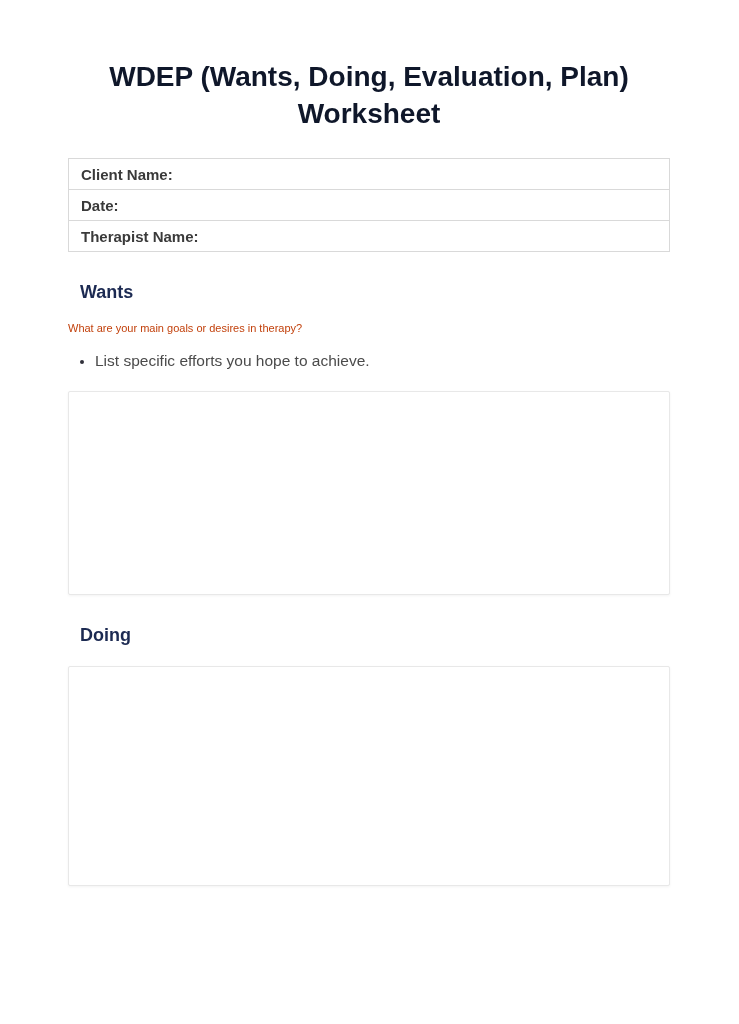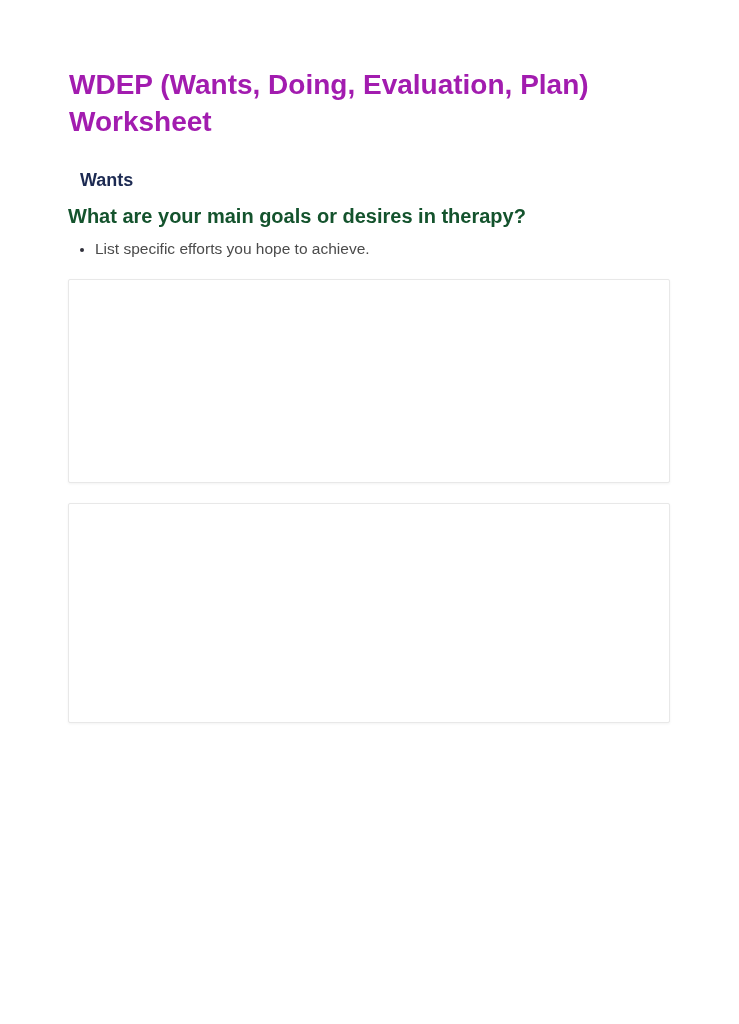--- a/index.html
+++ b/index.html
@@ -9,26 +9,27 @@
   .page {
     width: 739px;
     height: 1024px;
     margin: 0 auto;
     background: #ffffff;
     padding: 58px 69px 0 68px;
     overflow: hidden;
   }
 
   .title {
-    color: #a21caf;
+    color: #0f172a;
     font-size: 28px;
     line-height: 37px;
     font-weight: bold;
+    text-align: center;
     max-width: 600px;
-    margin: 8px auto;
+    margin: 0 auto;
   }
 
   .info-table {
     width: 100%;
     border-collapse: collapse;
     margin-top: 26px;
   }
   .info-table td {
     border: 1px solid #d9d9d9;
     height: 31px;
@@ -51,24 +52,24 @@
 
   .section-heading {
     color: #1c2a52;
     font-size: 18px;
     line-height: 21px;
     font-weight: bold;
     margin-top: 30px;
     margin-left: 12px;
   }
   .question {
-    color: #14532d;
-    font-size: 20px;
+    color: #c2410c;
+    font-size: 11px;
     line-height: 20px;
-    font-weight: bold;
+    font-weight: normal;
     margin-top: 15px;
   }
   .bullets {
     margin-top: 13px;
     padding-left: 27px;
     list-style: disc;
   }
   .bullets li {
     color: #4b4b4b;
     font-size: 15.5px;
@@ -86,27 +87,56 @@
   }
   .answer-box.tall { height: 220px; }
 </style>
 </head>
 <body>
 
 <div class="page">
 
   <h1 class="title">WDEP (Wants, Doing, Evaluation, Plan) Worksheet</h1>
 
+  <table class="info-table">
+    <tbody>
+      <tr>
+        <td>
+          <div class="info-row-inner">
+            <span class="info-label">Client Name:</span>
+            <span class="info-value"></span>
+          </div>
+        </td>
+      </tr>
+      <tr>
+        <td>
+          <div class="info-row-inner">
+            <span class="info-label">Date:</span>
+            <span class="info-value"></span>
+          </div>
+        </td>
+      </tr>
+      <tr>
+        <td>
+          <div class="info-row-inner">
+            <span class="info-label">Therapist Name:</span>
+            <span class="info-value"></span>
+          </div>
+        </td>
+      </tr>
+    </tbody>
+  </table>
 
   <section>
     <h2 class="section-heading">Wants</h2>
     <p class="question">What are your main goals or desires in therapy?</p>
     <ul class="bullets">
       <li>List specific efforts you hope to achieve.</li>
     </ul>
     <div class="answer-box"></div>
   </section>
 
   <section>
+    <h2 class="section-heading">Doing</h2>
     <div class="answer-box tall"></div>
   </section>
 
 </div>
 
 </body></html>

